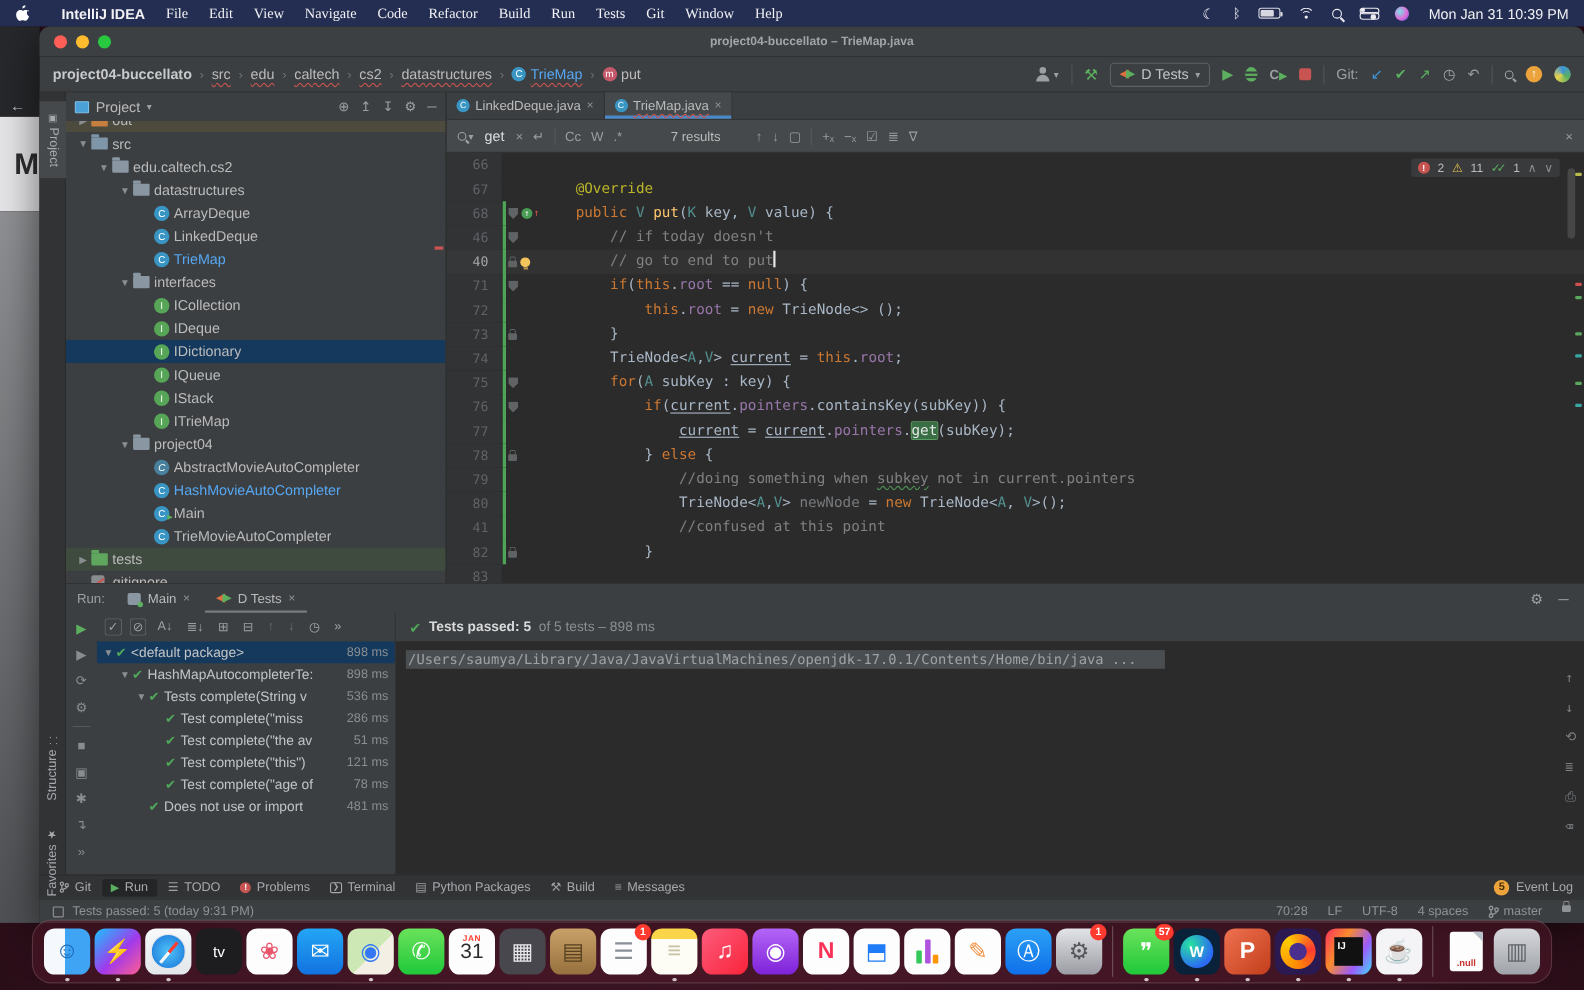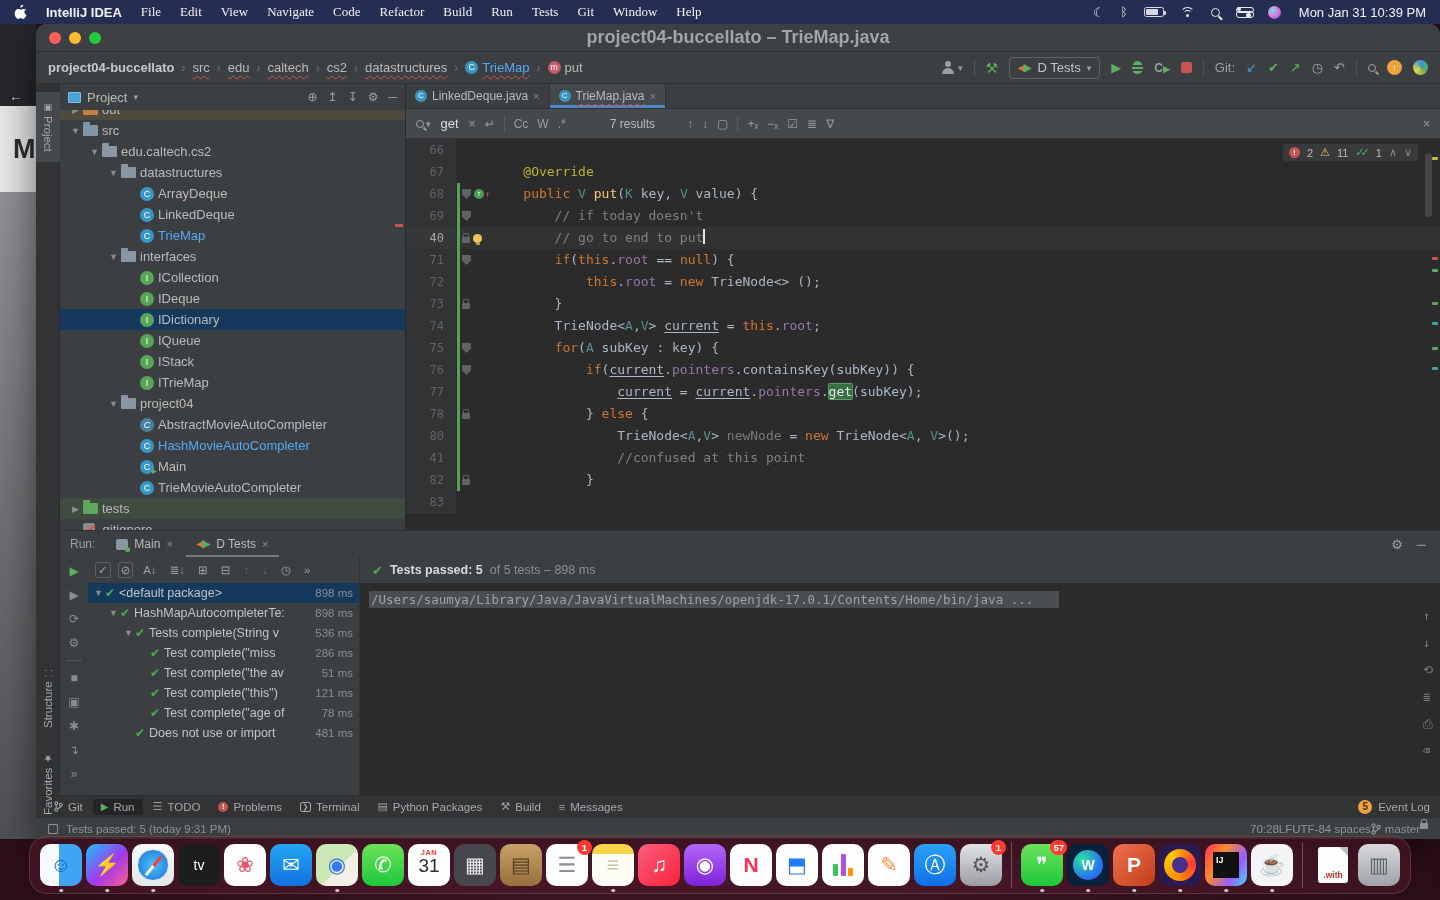--- a/index.html
+++ b/index.html
@@ -6,21 +6,21 @@
   html,body { background:#000; }
   #screen{ position:relative; width:1440px; height:900px; overflow:hidden;
     font-family:"Liberation Sans",sans-serif;
     background:radial-gradient(circle at 50% 60%, #4a1a29 0%, #351220 55%, #260c15 100%); }
 
   
   .menubar{ position:absolute; top:0; left:0; right:0; height:24px; background:#242e52;
     display:flex; align-items:center; color:#f2f2f5; font-size:13px; padding:0 14px; z-index:50;}
   .mb-left{ display:flex; align-items:center; gap:19px;}
   .mb-apple{ width:13px; height:15px; fill:#fff; }
-  .mb-app{ font-weight:bold; }
+  .mb-app{ font-weight:bold;margin-left:10px; }
   .mitem{ cursor:default;font-family:Liberation Serif, serif; }
   .mb-right{ margin-left:auto; display:flex; align-items:center; gap:16px;}
   .mi{ display:inline-flex; align-items:center; justify-content:center; color:#e8e8ee; }
   .mi-batt{ width:20px; height:10px; border:1px solid #d8d8e0; border-radius:2.5px; position:relative;}
   .mi-batt::before{ content:""; position:absolute; left:1px; top:1px; bottom:1px; width:12px; background:#d8d8e0; border-radius:1px;}
   .mi-batt::after{ content:""; position:absolute; right:-3px; top:2.5px; width:2px; height:4px; background:#d8d8e0; border-radius:0 1px 1px 0;}
   .mi-wifi{ width:15px; height:11px; position:relative; overflow:hidden;}
   .mi-wifi i{ position:absolute; border:1.6px solid #e8e8ee; border-radius:50%; border-color:#e8e8ee transparent transparent transparent;}
   .mi-wifi i:nth-child(1){ left:0; top:0; width:15px; height:15px;}
   .mi-wifi i:nth-child(2){ left:3px; top:3px; width:9px; height:9px;}
@@ -44,21 +44,21 @@
   .bgw-gray{ height:647px; background:linear-gradient(#8f9194, #4e5053);}
 
   
   .ide{ position:absolute; left:36px; top:24px; width:1404px; height:815px; background:#3c3f41;
     border-radius:10px 10px 0 0; box-shadow:0 8px 40px rgba(0,0,0,.55); z-index:10; color:#bbbbbb;}
   .titlebar{ height:28px; background:#3d4043; border-radius:10px 10px 0 0; border-bottom:1px solid #2e3032;
     display:flex; align-items:center; position:relative;}
   .lights{ display:flex; gap:8px; margin-left:13px;}
   .light{ width:12px; height:12px; border-radius:50%;}
   .l-red{ background:#ff5f57;} .l-yellow{ background:#febc2e;} .l-green{ background:#28c840;}
-  .win-title{ position:absolute; left:0; right:0; text-align:center; color:#a2a5a8; font-size:18px; font-weight:bold;}
+  .win-title{ position:absolute; left:0; right:0; text-align:center; color:#a2a5a8; font-size:11px; font-weight:bold;}
 
   
   .navbar{ height:32px; border-bottom:1px solid #323232; display:flex; align-items:center; padding:0 12px; font-size:13px;}
   .crumbs{ display:flex; align-items:center; gap:7px; white-space:nowrap;}
   .crumb{ display:inline-flex; align-items:center; gap:4px; color:#bbb;}
   .crumb.bold{ font-weight:bold; color:#c7c9cb;}
   .crumb.blue .clabel{ color:#56a8f5;}
   .csep{ color:#6f7275; font-size:12px;}
   .wavy{ text-decoration:underline wavy #c75450; text-decoration-thickness:1px; text-underline-offset:3px;}
   .cicon{ width:13px; height:13px; border-radius:50%; color:#fff; font-size:9px; line-height:13px; text-align:center; flex:none;}
@@ -213,21 +213,21 @@
   .bb-item.active{ background:#232527;}
   .bb-play{ color:#5caf5e; font-size:10px;}
   .bb-problem{ width:10px; height:10px; border-radius:50%; background:#c75450; color:#fff; font-size:8px; line-height:10px; text-align:center; font-weight:bold;}
   .bb-term{ width:11px; height:10px; border:1px solid #a7aaad; border-radius:2px; font-size:7px; line-height:8px; text-align:center;}
   .bb-ic{ font-size:11px; color:#9da0a3;}
   .eventlog{ margin-left:auto; display:flex; align-items:center; gap:6px;}
   .el-badge{ min-width:14px; height:14px; border-radius:8px; background:#eca33c; color:#4a2e00; font-size:10px; line-height:14px; text-align:center; font-weight:bold; padding:0 2px;}
   .statusbar{ position:absolute; top:793px; left:0; right:0; height:22px; background:#3c3f41; border-top:1px solid #323232;
     display:flex; align-items:center; gap:8px; padding:0 12px; font-size:11.5px; color:#8f9295;}
   .sb-boxic{ width:10px; height:10px; border:1px solid #8f9295; border-radius:1px;}
-  .sb-right{ margin-left:auto; display:flex; align-items:flex-start; }
+  .sb-right{ margin-left:auto; display:flex; align-items:flex-start; gap:18px;}
   .branch-ic{ font-size:11px;}
   .lockbadge{ width:8px; height:6px; background:#8f9295; border-radius:1px; position:relative; margin-left:-8px;}
   .lockbadge::before{ content:""; position:absolute; width:4px; height:4px; border:1.5px solid #8f9295; border-bottom:none; border-radius:2px 2px 0 0; left:1px; top:-4px;}
 
   
   .dock{ position:absolute; bottom:6px; left:50%; transform:translateX(-50%); height:58px; z-index:60;
     display:flex; align-items:center; padding:0 8px; background:rgba(80,26,42,.55);
     border:1px solid rgba(255,255,255,.14); border-radius:18px;}
   .dicon{ width:42px; height:42px; border-radius:10px; margin:0 2px; flex:none; position:relative;
     display:flex; align-items:center; justify-content:center; font-size:21px; color:#fff;}
@@ -584,21 +584,21 @@
                 <div class="line vcs">
                   <span class="ln">68</span>
                   <span class="gut">
                     <span class="shield"></span>
                     <span class="ovr">↑</span>
                     <span class="ovr-arrow">↑</span>
                   </span>
                   <pre><span class="tk-pl">    </span><span class="tk-kw">public </span><span class="tk-tp">V</span><span class="tk-pl"> </span><span class="tk-mth">put</span><span class="tk-pl">(</span><span class="tk-tp">K</span><span class="tk-pl"> key, </span><span class="tk-tp">V</span><span class="tk-pl"> value) {</span></pre>
                 </div>
                 <div class="line vcs">
-                  <span class="ln">69</span>
+                  <span class="ln">46</span>
                   <span class="gut">
                     <span class="shield"></span>
                   </span>
                   <pre><span class="tk-cmt">        // if today doesn't</span></pre>
                 </div>
                 <div class="line cur vcs">
                   <span class="ln">40</span>
                   <span class="gut">
                     <span class="lockic"></span>
                     <span class="bulb"></span>
@@ -647,20 +647,25 @@
                   <span class="ln">77</span>
                   <span class="gut"></span>
                   <pre><span class="tk-pl">                </span><span class="tk-varu">current</span><span class="tk-pl"> = </span><span class="tk-varu">current</span><span class="tk-pl">.</span><span class="tk-fld">pointers</span><span class="tk-pl">.</span><span class="tk-match">get</span><span class="tk-pl">(subKey);</span></pre>
                 </div>
                 <div class="line vcs">
                   <span class="ln">78</span>
                   <span class="gut">
                     <span class="lockic"></span>
                   </span>
                   <pre><span class="tk-pl">            } </span><span class="tk-kw">else</span><span class="tk-pl"> {</span></pre>
+                </div>
+                <div class="line vcs">
+                  <span class="ln">79</span>
+                  <span class="gut"></span>
+                  <pre><span class="tk-cmt">                //doing something when </span><span class="tk-cmtsq">subkey</span><span class="tk-cmt"> not in current.pointers</span></pre>
                 </div>
                 <div class="line vcs">
                   <span class="ln">80</span>
                   <span class="gut"></span>
                   <pre><span class="tk-pl">                TrieNode&lt;</span><span class="tk-tp">A</span><span class="tk-pl">,</span><span class="tk-tp">V</span><span class="tk-pl">&gt; </span><span class="tk-unused">newNode</span><span class="tk-pl"> = </span><span class="tk-kw">new </span><span class="tk-pl">TrieNode&lt;</span><span class="tk-tp">A</span><span class="tk-pl">, </span><span class="tk-tp">V</span><span class="tk-pl">&gt;();</span></pre>
                 </div>
                 <div class="line vcs">
                   <span class="ln">41</span>
                   <span class="gut"></span>
                   <pre><span class="tk-cmt">                //confused at this point</span></pre>
@@ -987,19 +992,19 @@
       <div class="dicon" style="background: linear-gradient(120deg, rgb(254, 49, 93), rgb(249, 139, 45) 35%, rgb(155, 92, 251) 70%, rgb(61, 220, 255));">
         <span class="ij-inner">IJ</span>
         <span class="drun"></span>
       </div>
       <div class="dicon" style="background: rgb(244, 244, 246); color: rgb(43, 43, 43);">
         <span>☕</span>
         <span class="drun"></span>
       </div>
       <span class="dsep"></span>
       <div class="dicon" style="background: transparent;">
-        <span class="jf-doc">.with</span>
+        <span class="jf-doc">.null</span>
       </div>
       <div class="dicon" style="background: linear-gradient(rgb(215, 217, 221), rgb(159, 162, 168)); color: rgb(95, 98, 103);">
         <span>▥</span>
       </div>
     </div>
 </div>
 
 </body></html>

